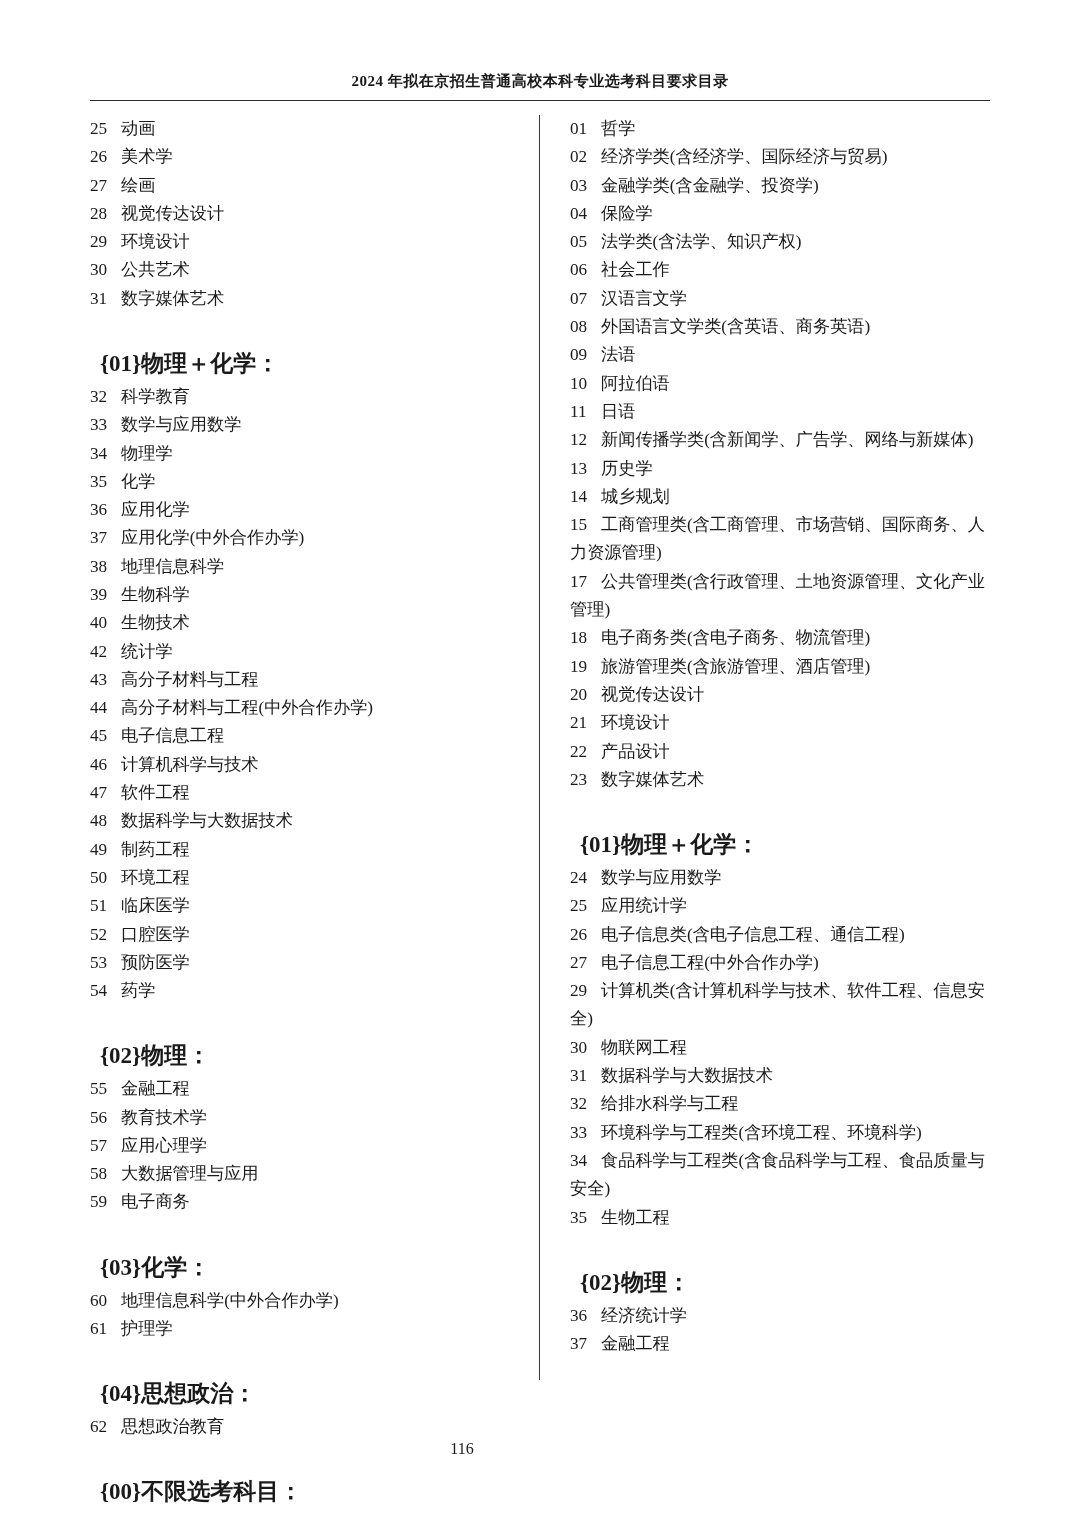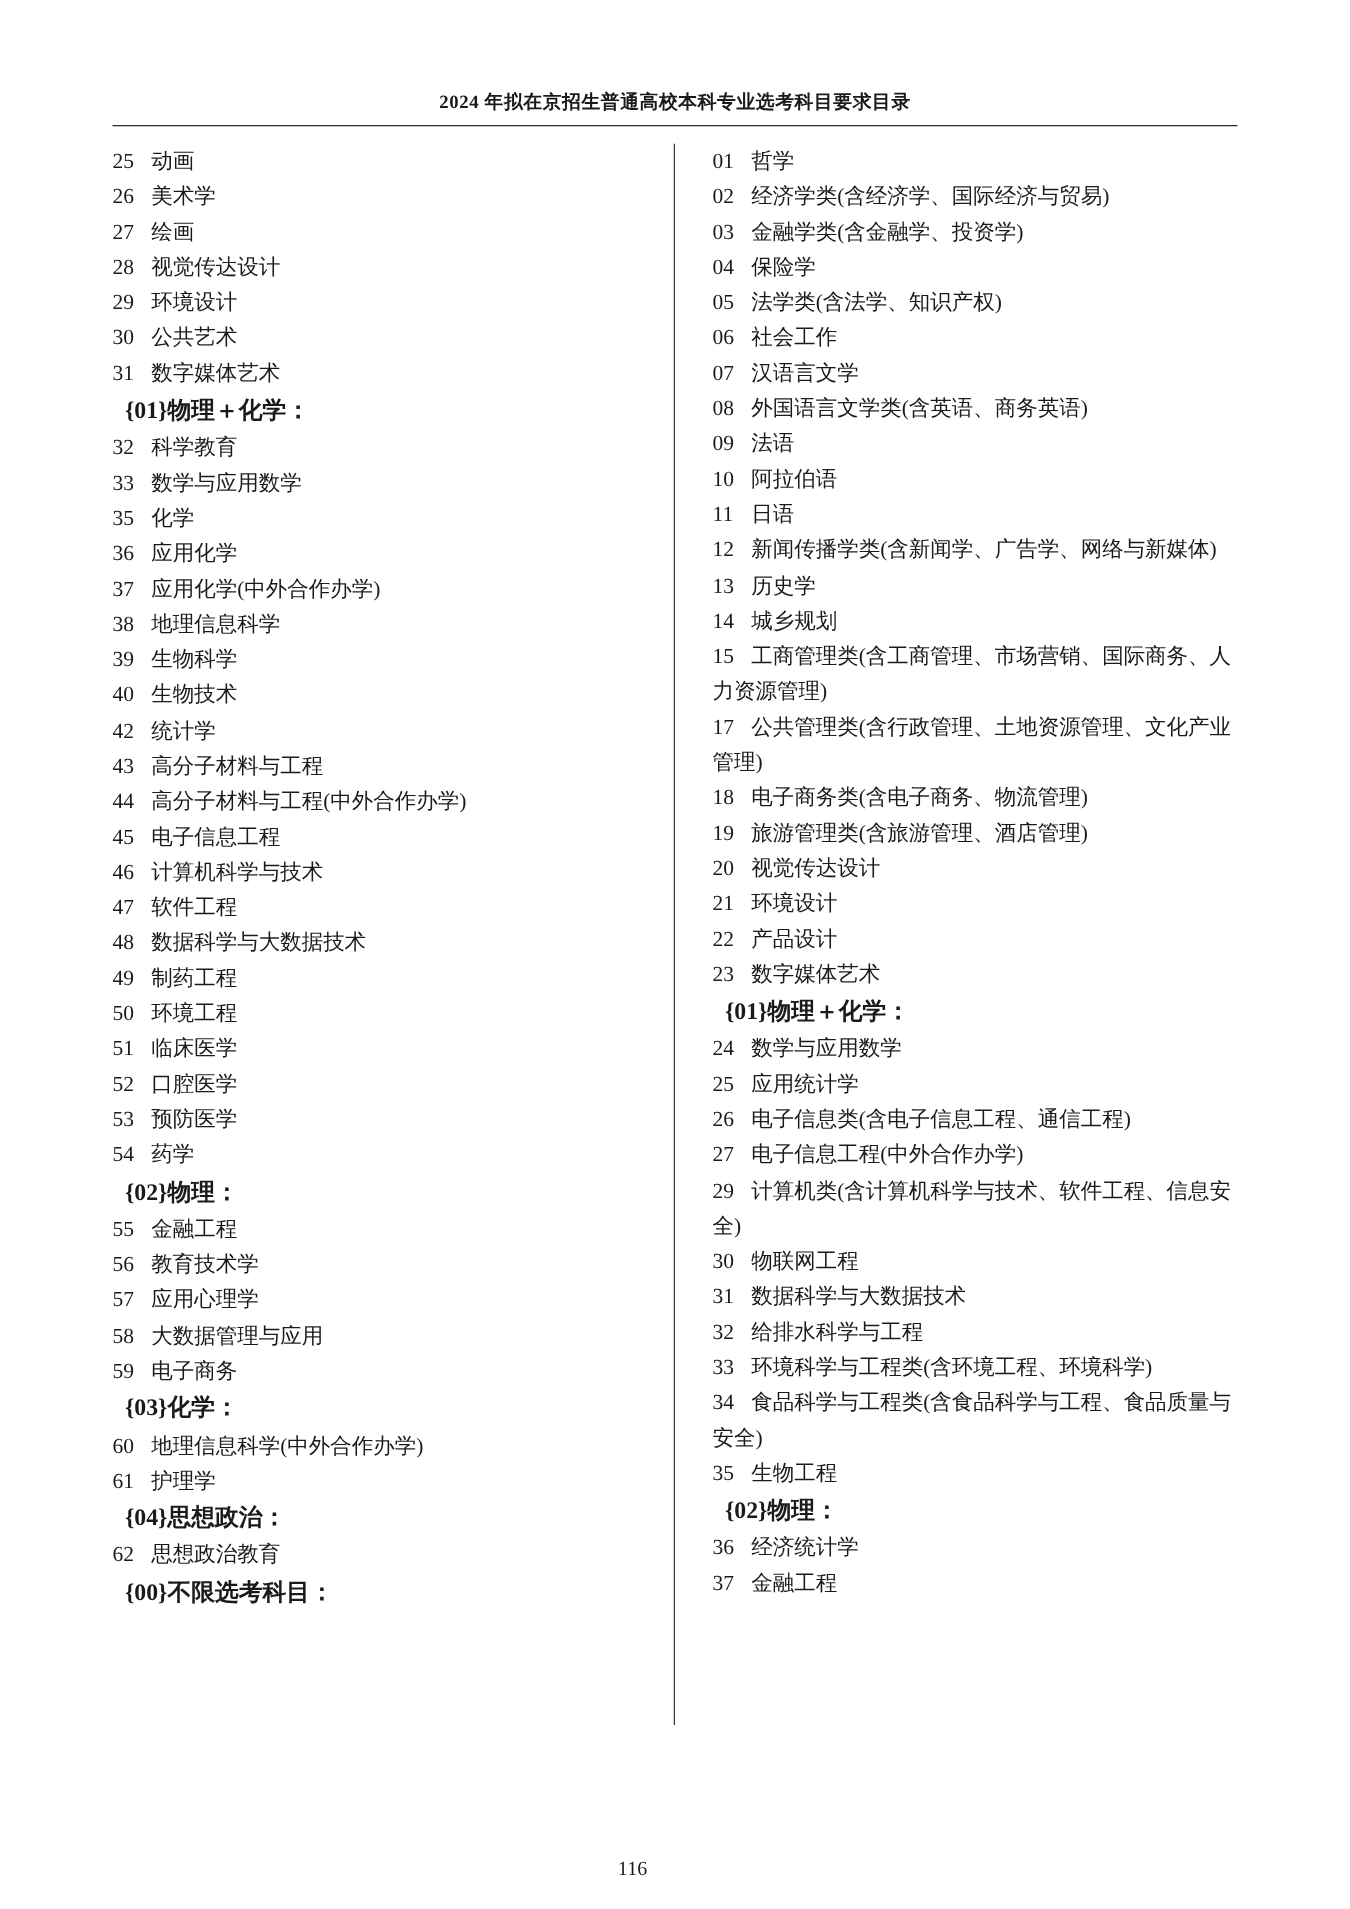--- a/index.html
+++ b/index.html
@@ -72,44 +72,44 @@
   }
   .entry .num {
     display: inline-block;
     min-width: 24px;
     text-align: left;
   }
   .entry .nm {
     margin-left: 7px;
   }
   .group {
-    font-size: 19px;
+    font-size: 23px;
     line-height: 1.645;
     font-weight: bold;
     padding-left: 10px;
     white-space: nowrap;
+    margin-top: 32px;
   }
   .school {
     font-size: 18px;
     line-height: 1.7;
     font-weight: bold;
     padding-top: 20px;
     white-space: nowrap;
   }
   .school .code {
     margin-right: 10px;
   }
   .page-number {
     position: absolute;
     left: 0;
-    top: 1487px;
+    top: 1440px;
     width: 924px;
     text-align: center;
     font-size: 16px;
-    margin-left: 44px;
   }
 </style>
 </head>
 <body>
 
 <div class="page">
 
   <div class="doc-header">2024 年拟在京招生普通高校本科专业选考科目要求目录</div>
   <div class="header-rule"></div>
 
@@ -118,20 +118,21 @@
         <div class="entry"><span class="num">25</span><span class="nm">动画</span></div>
         <div class="entry"><span class="num">26</span><span class="nm">美术学</span></div>
         <div class="entry"><span class="num">27</span><span class="nm">绘画</span></div>
         <div class="entry"><span class="num">28</span><span class="nm">视觉传达设计</span></div>
         <div class="entry"><span class="num">29</span><span class="nm">环境设计</span></div>
         <div class="entry"><span class="num">30</span><span class="nm">公共艺术</span></div>
         <div class="entry"><span class="num">31</span><span class="nm">数字媒体艺术</span></div>
         <div class="group">{01}物理＋化学：</div>
         <div class="entry"><span class="num">32</span><span class="nm">科学教育</span></div>
         <div class="entry"><span class="num">33</span><span class="nm">数学与应用数学</span></div>
+        <div class="entry"><span class="num">34</span><span class="nm">物理学</span></div>
         <div class="entry"><span class="num">35</span><span class="nm">化学</span></div>
         <div class="entry"><span class="num">36</span><span class="nm">应用化学</span></div>
         <div class="entry"><span class="num">37</span><span class="nm">应用化学(中外合作办学)</span></div>
         <div class="entry"><span class="num">38</span><span class="nm">地理信息科学</span></div>
         <div class="entry"><span class="num">39</span><span class="nm">生物科学</span></div>
         <div class="entry"><span class="num">40</span><span class="nm">生物技术</span></div>
         <div class="entry"><span class="num">42</span><span class="nm">统计学</span></div>
         <div class="entry"><span class="num">43</span><span class="nm">高分子材料与工程</span></div>
         <div class="entry"><span class="num">44</span><span class="nm">高分子材料与工程(中外合作办学)</span></div>
         <div class="entry"><span class="num">45</span><span class="nm">电子信息工程</span></div>

